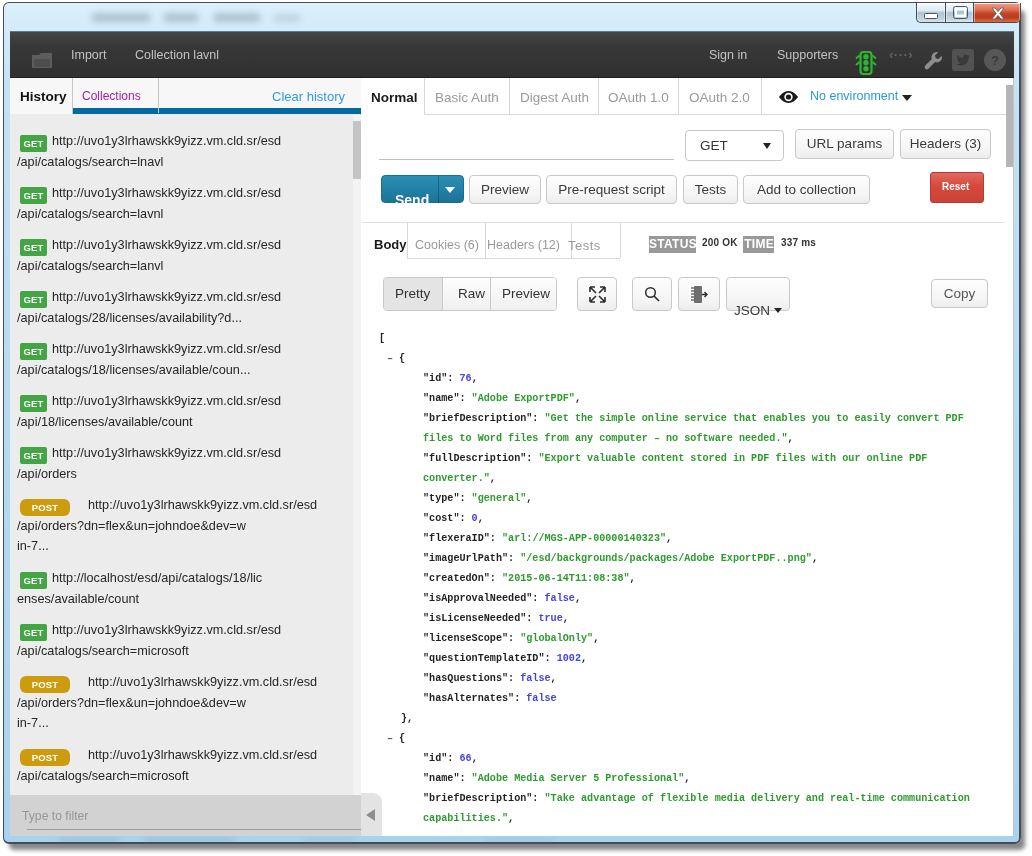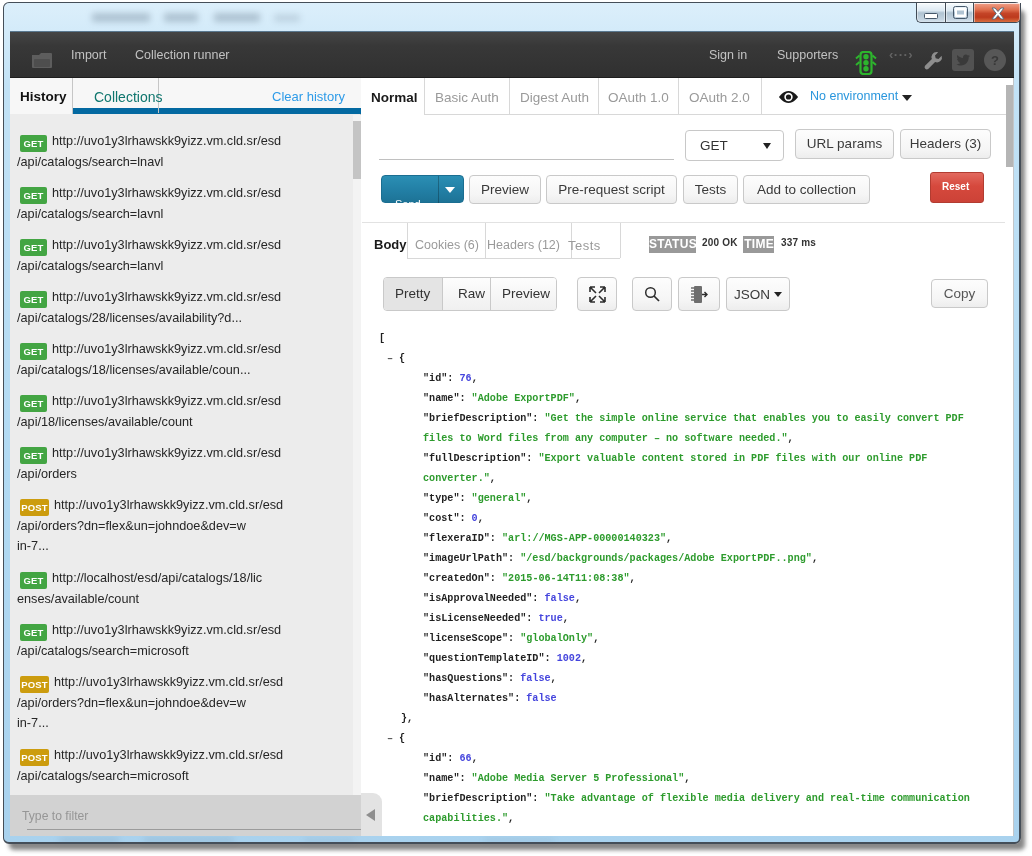--- a/index.html
+++ b/index.html
@@ -25,28 +25,28 @@
 #topbar{position:absolute;left:0;top:0;width:1004px;height:47px;
   background:linear-gradient(180deg,#454545 0%,#383838 30%,#303030 100%);
   border-top:1px solid #5a788f;border-bottom:1px solid #1e1e1e;}
 #topbar .t{position:absolute;top:16px;font-size:12.5px;color:#c2c2c2;}
 
 #sidebar{position:absolute;left:0;top:47px;width:351px;height:758px;background:#ececec;border-right:1px solid #c9c9c9;}
 #sheader{position:absolute;left:0;top:0;width:351px;height:36px;background:#f7f7f7;border-bottom:6px solid #0369a1;}
 #stab-hist{position:absolute;left:0;top:0;width:63px;height:36px;background:#f7f7f7;border-right:1px solid #c6c6c6;}
 #stab-coll{position:absolute;left:63px;top:0;width:86px;height:35px;border-right:1px solid #c6c6c6;}
 .hist-t{position:absolute;left:10px;top:11px;font-size:13.5px;font-weight:bold;color:#111;}
-.coll-t{position:absolute;left:72px;top:11px;font-size:14px;color:#0f766e;margin-left:12px;}
+.coll-t{position:absolute;left:72px;top:11px;font-size:12px;color:#a21caf;}
 .clear-t{position:absolute;right:16px;top:11px;font-size:13px;color:#2d9be8;}
 .item{position:absolute;left:7px;width:338px;line-height:20px;font-size:12.7px;color:#262626;}
 .badge{display:inline-block;width:27px;height:17px;border-radius:2px;color:#fff;
   font-size:9.5px;font-weight:bold;text-align:center;line-height:17px;margin-left:3px;margin-right:5px;
   vertical-align:-2px;letter-spacing:0.2px;}
 .badge.get{background:#43a543;}
-.badge.post{background:#cc9c0e;width:29px;margin-right:5px;}
+.badge.post{background:#cc9c0e;width:50px;margin-right:18px;border-radius:6px;}
 #sscroll{position:absolute;left:343px;top:37px;width:8px;height:715px;background:#f3f3f3;}
 #sthumb{position:absolute;left:0px;top:6px;width:8px;height:58px;background:#c4c4c4;}
 #filterbar{position:absolute;left:0;top:717px;width:351px;height:41px;background:#d2d2d2;}
 #filterbar .ph{position:absolute;left:12px;top:14px;font-size:12.2px;color:#969696;}
 #filterbar .ul{position:absolute;left:17px;top:34px;width:336px;height:1px;background:#9b9b9b;}
 #handle{position:absolute;left:351px;top:762px;width:21px;height:43px;background:#e3e3e3;border-radius:0 9px 0 0;z-index:6;}
 #handle .arr{position:absolute;left:5px;top:16px;width:0;height:0;
   border-top:6px solid transparent;border-bottom:6px solid transparent;border-right:9px solid #8e8e8e;}
 
 #main{position:absolute;left:352px;top:47px;width:652px;height:758px;background:#fff;}
@@ -54,21 +54,21 @@
 .vline{position:absolute;width:1px;background:#d8d8d8;}
 .hline{position:absolute;height:1px;background:#d8d8d8;}
 .tabt{position:absolute;top:12px;font-size:13.5px;color:#9a9a9a;}
 .tabt.act{color:#1a1a1a;font-weight:bold;}
 .btn{position:absolute;height:30px;border:1px solid #c9c9c9;border-radius:4px;
   background:linear-gradient(180deg,#fdfdfd 0%,#f5f5f5 70%,#ededed 100%);
   font-size:13.5px;color:#3a3a3a;text-align:center;}
 .btn span{display:inline-block;margin-top:6px;}
 #send{position:absolute;left:19px;top:97px;width:83px;height:28px;border-radius:4px;
   background:linear-gradient(180deg,#2b8fb4 0%,#227fa5 55%,#1d7396 100%);border:1px solid #1b6e91;}
-#send .txt{position:absolute;left:13px;top:22px;color:#fff;font-weight:normal;font-size:11px;}
+#send .txt{position:absolute;left:13px;top:16px;color:#fff;font-weight:bold;font-size:14px;}
 #send .sep{position:absolute;left:56px;top:0px;width:1px;height:27px;background:rgba(0,0,0,0.25);}
 #send .car{position:absolute;left:63px;top:11px;width:0;height:0;
   border-left:5px solid transparent;border-right:5px solid transparent;border-top:6px solid #fff;}
 #reset{position:absolute;left:568px;top:94px;width:54px;height:31px;border-radius:3px;
   background:linear-gradient(180deg,#e2695e 0%,#d6493d 45%,#cc4237 100%);border:1px solid #b23c31;}
 #reset .txt{position:absolute;left:11px;top:8px;color:#fff;font-weight:bold;font-size:10px;}
 .mbadge{position:absolute;height:17px;background:#999;color:#fff;font-weight:bold;
   font-size:12px;text-align:right;line-height:17px;letter-spacing:0.3px;}
 .mval{position:absolute;font-size:10px;font-weight:bold;color:#333;letter-spacing:0.2px;}
 
@@ -111,21 +111,21 @@
       </div>
   </div>
   <div id="app">
     <div id="topbar">
 
       <svg class="abs" style="left:21px;top:20px" width="22" height="17" viewBox="0 0 22 17">
         <path d="M1 3 L1 15 Q1 16 2 16 L20 16 Q21 16 21 15 L21 2 Q21 1 20 1 L10 1 L8 3 Z" fill="#5d5d5d"></path>
         <rect x="3" y="7" width="16" height="8" rx="1" fill="#4e4e4e"></rect>
       </svg>
       <div class="t" style="left:61px;">Import</div>
-      <div class="t" style="left:125px;">Collection runner</div>
+      <div class="t" style="left:125px;">Collection lavnl</div>
       <div class="t" style="left:699px;">Sign in</div>
       <div class="t" style="left:767px;">Supporters</div>
 
       <svg class="abs" style="left:845px;top:19px" width="22" height="24" viewBox="0 0 22 24">
         <rect x="5.5" y="1" width="11" height="22" rx="3" fill="none" stroke="#2db52d" stroke-width="2.2"></rect>
         <circle cx="11" cy="5.8" r="2.7" fill="#2db52d"></circle>
         <circle cx="11" cy="11.8" r="2.7" fill="#2db52d"></circle>
         <circle cx="11" cy="17.8" r="2.7" fill="#2db52d"></circle>
         <path d="M4.5 4.5 L1 7.5 M4.5 11 L1 14 M17.5 4.5 L21 7.5 M17.5 11 L21 14" stroke="#2db52d" stroke-width="2"></path>
       </svg>
@@ -256,21 +256,21 @@
           <path d="M10 10 L15 15" stroke="#2d2d2d" stroke-width="1.7"></path>
         </svg>
       </div>
       <div class="btn" style="left:316px;top:199px;width:42px;height:34px">
         <svg style="margin-top:8px" width="18" height="17" viewBox="0 0 18 17">
           <rect x="4" y="0" width="8" height="17" rx="1" fill="#6e6e6e"></rect>
           <path d="M4 2 L1 2 M4 5 L1 5 M4 8 L1 8 M4 11 L1 11 M4 14 L1 14" stroke="#6e6e6e" stroke-width="1.4"></path>
           <path d="M12 8.5 L17 8.5 M14.5 6 L17 8.5 L14.5 11" stroke="#2d2d2d" stroke-width="1.4" fill="none"></path>
         </svg>
       </div>
-      <div class="btn" style="left:364px;top:199px;width:64px;height:34px"><span style="margin-top:8px">JSON <span style="display:inline-block;width:0;height:0;border-left:4px solid transparent;border-right:4px solid transparent;border-top:5px solid #222;vertical-align:2px"></span></span></div>
+      <div class="btn" style="left:364px;top:199px;width:64px;height:34px"><span style="margin-top:24px">JSON <span style="display:inline-block;width:0;height:0;border-left:4px solid transparent;border-right:4px solid transparent;border-top:5px solid #222;vertical-align:2px"></span></span></div>
       <div class="btn" style="left:569px;top:201px;width:57px;height:29px"><span style="color:#555">Copy</span></div>
 
       <div id="code">
 <span class="cl" style="left:17px;top:7px">[</span>
 <span class="cl" style="left:25px;top:27px"><span class="fold">–</span></span>
           <span class="cl" style="left:37px;top:27px">{</span>
 <span class="cl" style="left:61px;top:47px">"id": <span class="n">76</span>,</span>
 <span class="cl" style="left:61px;top:67px">"name": <span class="g">"Adobe ExportPDF"</span>,</span>
 <span class="cl" style="left:61px;top:87px">"briefDescription": <span class="g">"Get the simple online service that enables you to easily convert PDF</span></span>
 <span class="cl" style="left:61px;top:107px"><span class="g">files to Word files from any computer – no software needed."</span>,</span>

